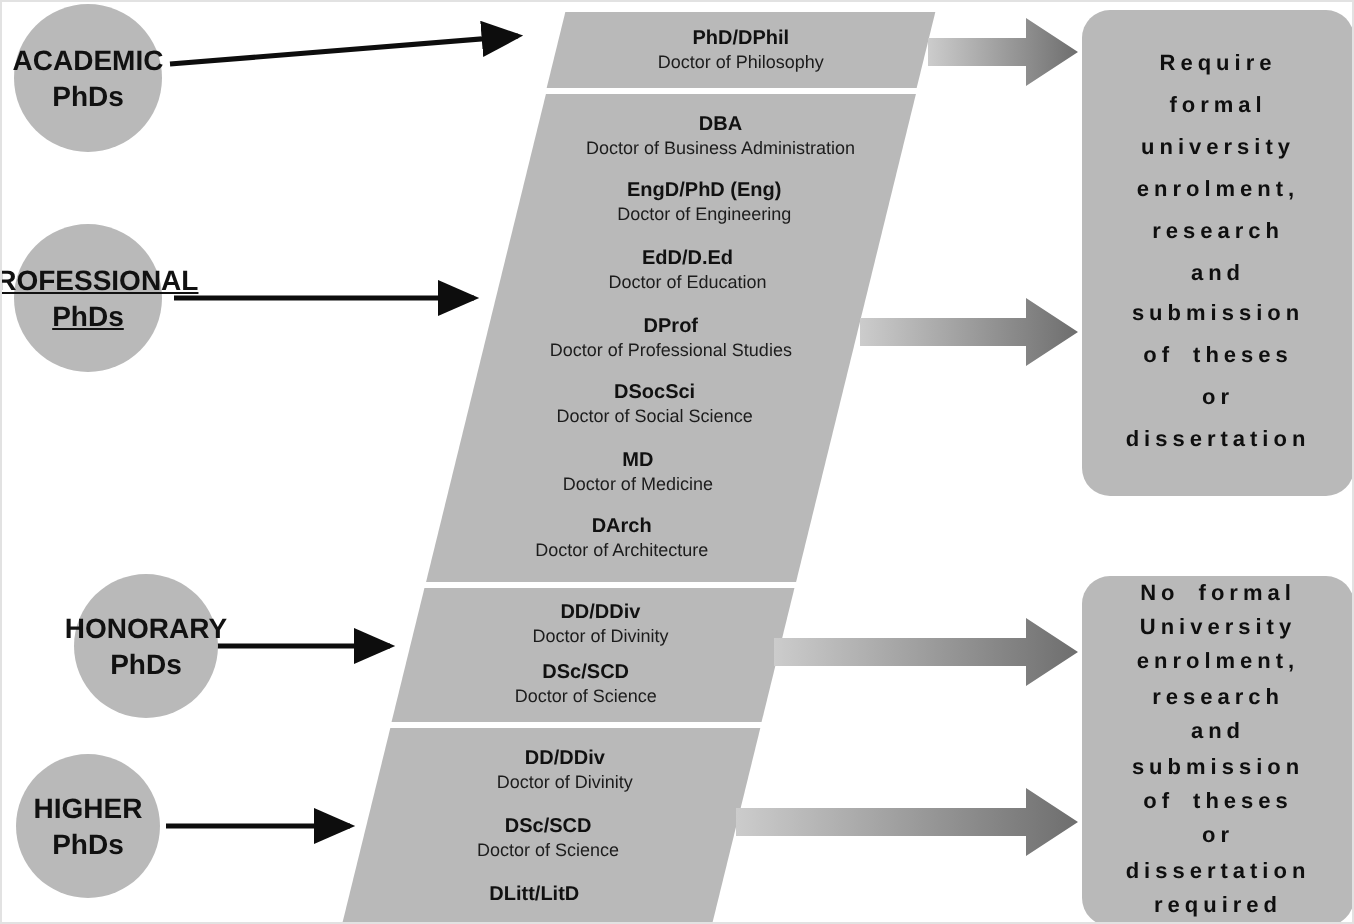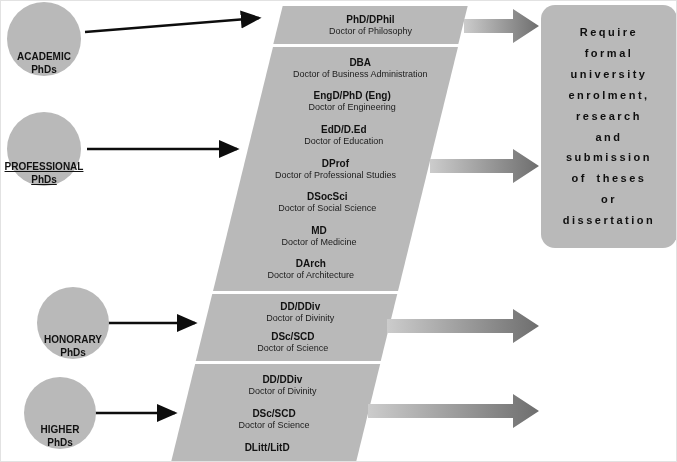--- a/index.html
+++ b/index.html
@@ -4,28 +4,28 @@
 <style>
   html,body { margin:0; padding:0; background:#fff; }
   .canvas {
     position:relative; width:677px; height:462px; overflow:hidden;
     background:#ffffff; box-sizing:border-box; border:1px solid #e2e2e2;
     font-family:"Liberation Sans", sans-serif; color:#111;
   }
   
   .circle {
     position:absolute; border-radius:50%; background:#b9b9b9;
-    display:flex; align-items:flex-end; justify-content:center;
-    text-align:center; font-weight:700; font-size:10px; line-height:1.3;
+    display:flex; align-items:center; justify-content:center;
+    text-align:center; font-weight:700; font-size:14px; line-height:1.3;
   }
   .circle span { white-space:pre-line; }
   .c1 { left:6px;  top:1px;   width:74px; height:74px; }
   .c2 { left:6px;  top:111px; width:74px; height:74px;text-decoration:underline; }
   .c3 { left:7px;  top:286px; width:72px; height:72px;margin-left:29px; }
-  .c4 { left:23px;  top:376px; width:72px; height:72px; }
+  .c4 { left:7px;  top:376px; width:72px; height:72px; }
 
   
   .segment {
     position:absolute; width:185px; background:#b9b9b9;
     transform:skewX(-13.8deg);
     display:flex; flex-direction:column; justify-content:space-evenly;
   }
   .s1 { left:277px; top:5px;   height:38px; }
   .s2 { left:242px; top:46px;  height:244px; }
   .s3 { left:203px; top:293px; height:67px; }
@@ -156,14 +156,17 @@
 PhDs</span>
   </div>
   <div class="circle c4">
     <span>HIGHER
 PhDs</span>
   </div>
 
   <div class="outcome box1">
     <div class="outcome-text">Require formal university enrolment, research and submission of theses or dissertation</div>
   </div>
+  <div class="outcome box2">
+    <div class="outcome-text">No formal University enrolment, research and submission of theses or dissertation required</div>
+  </div>
 
 </div>
 
 </body></html>

